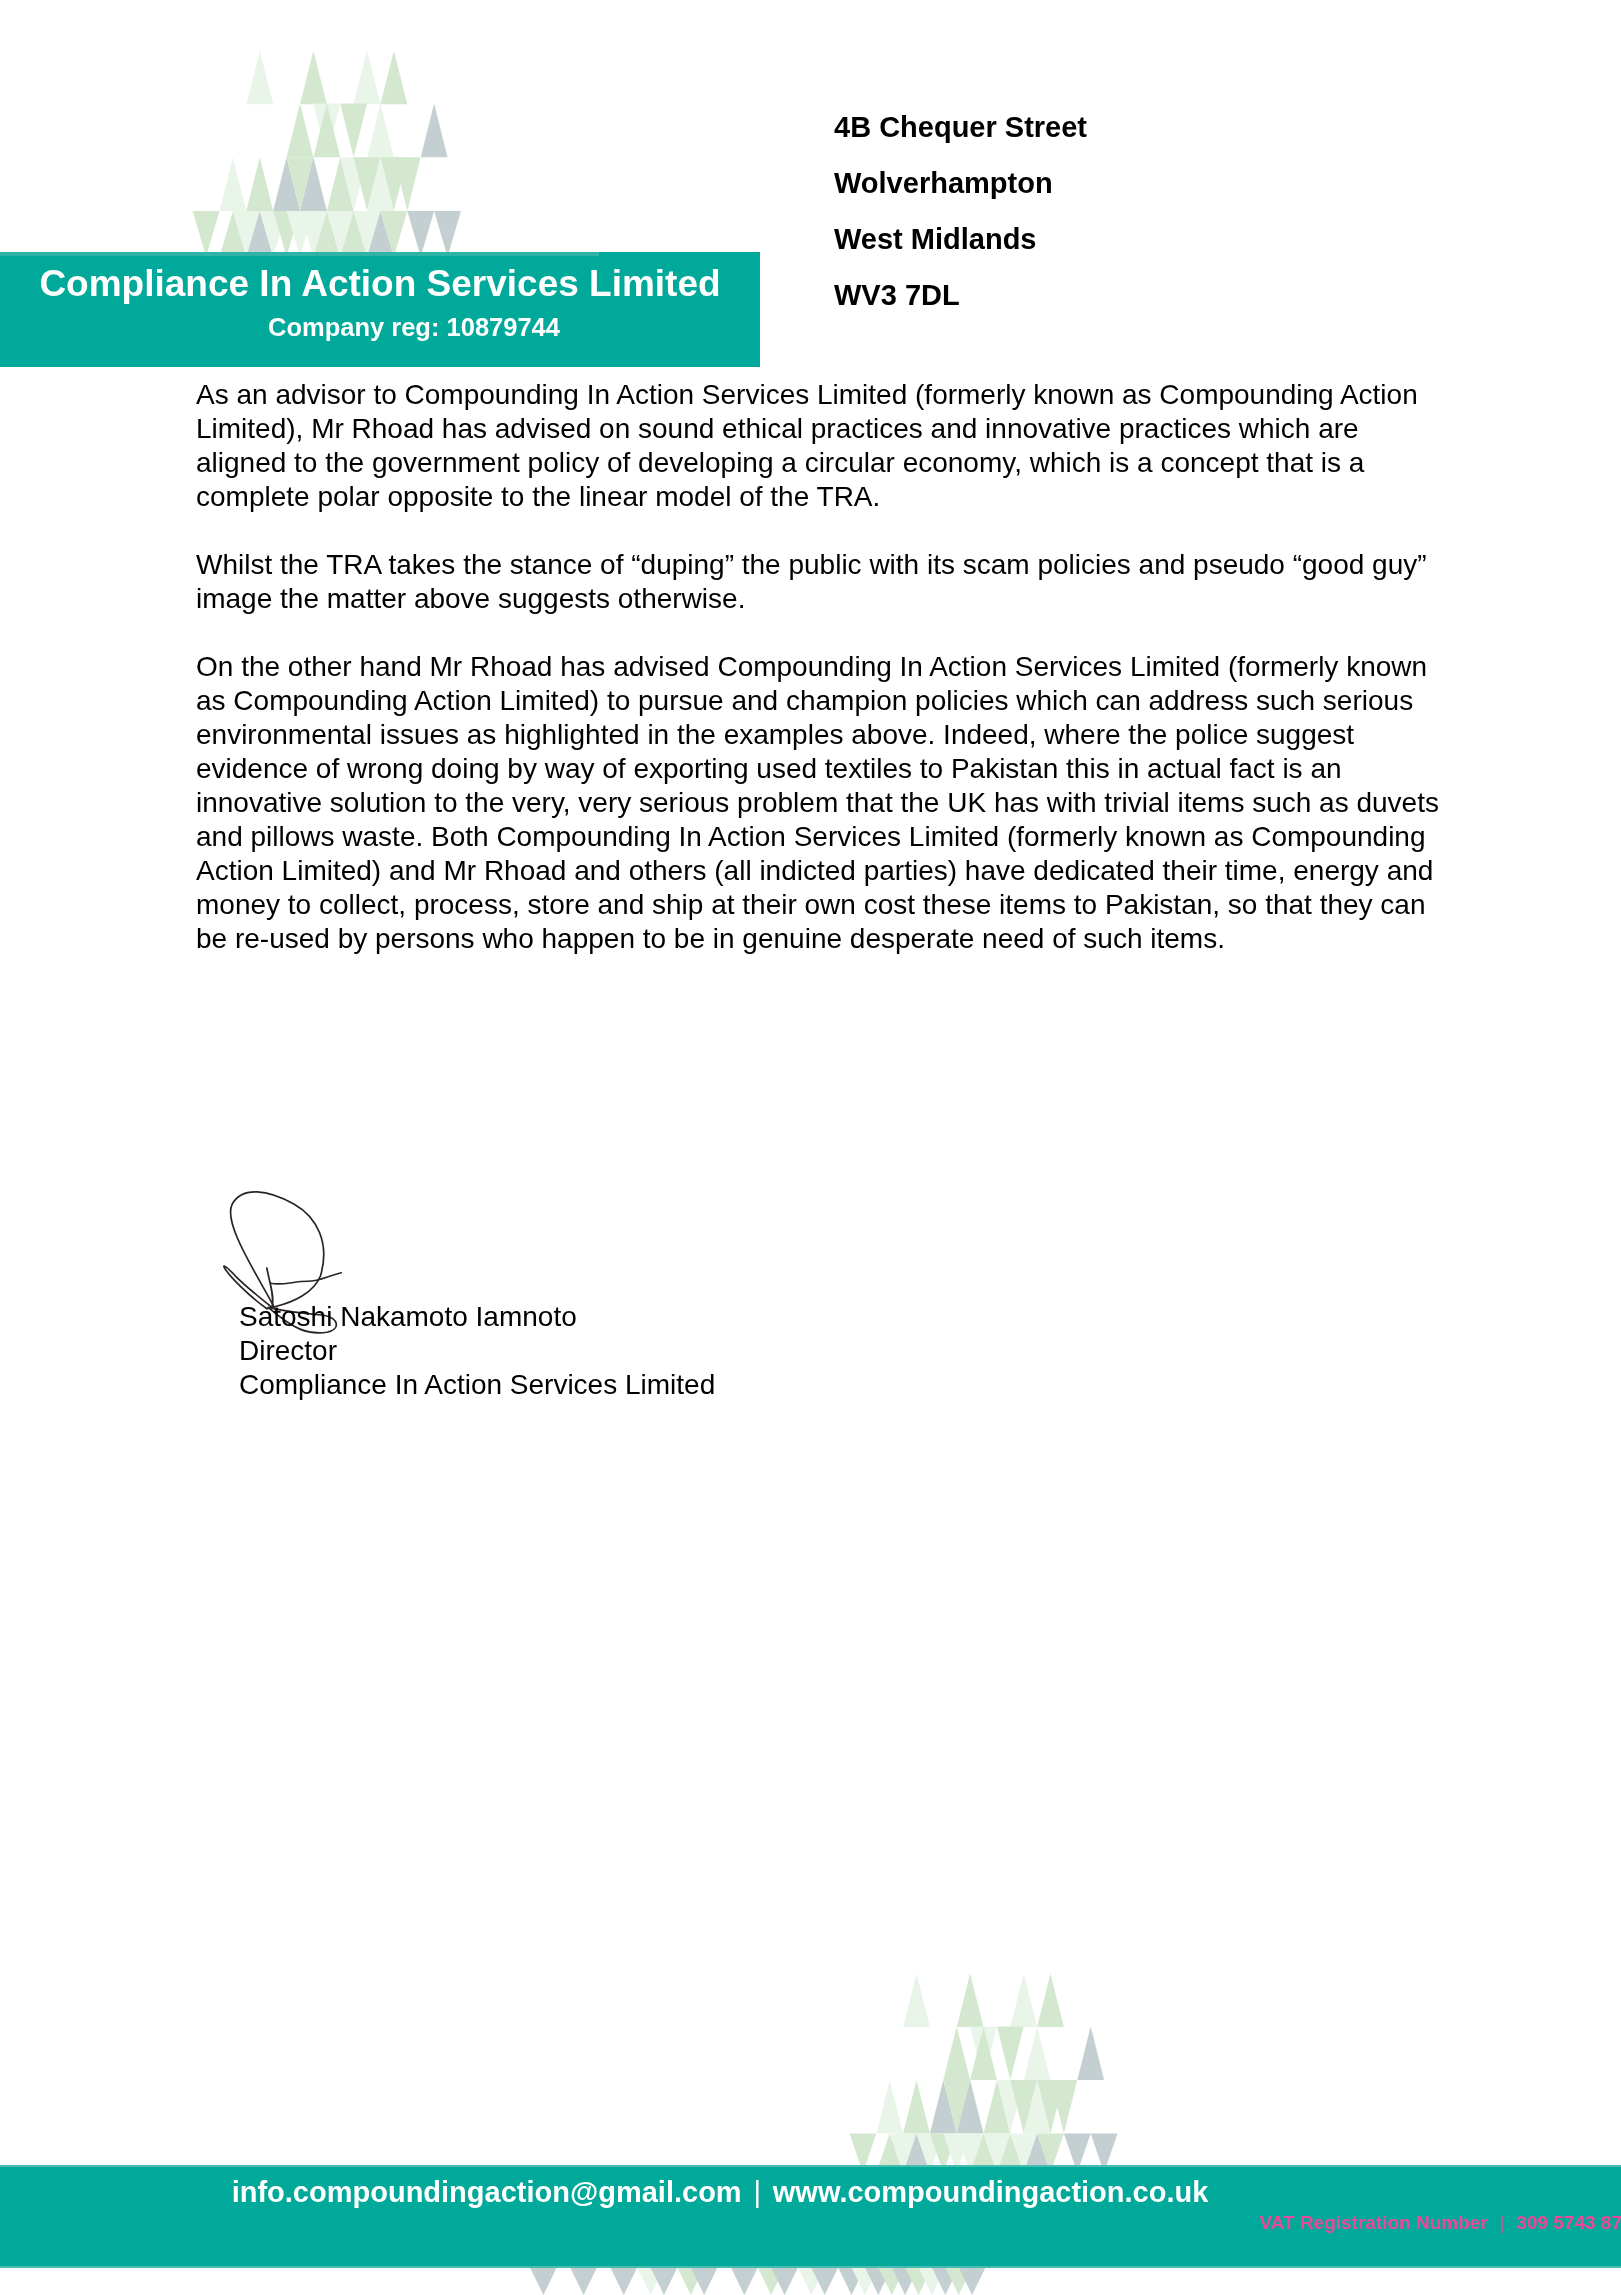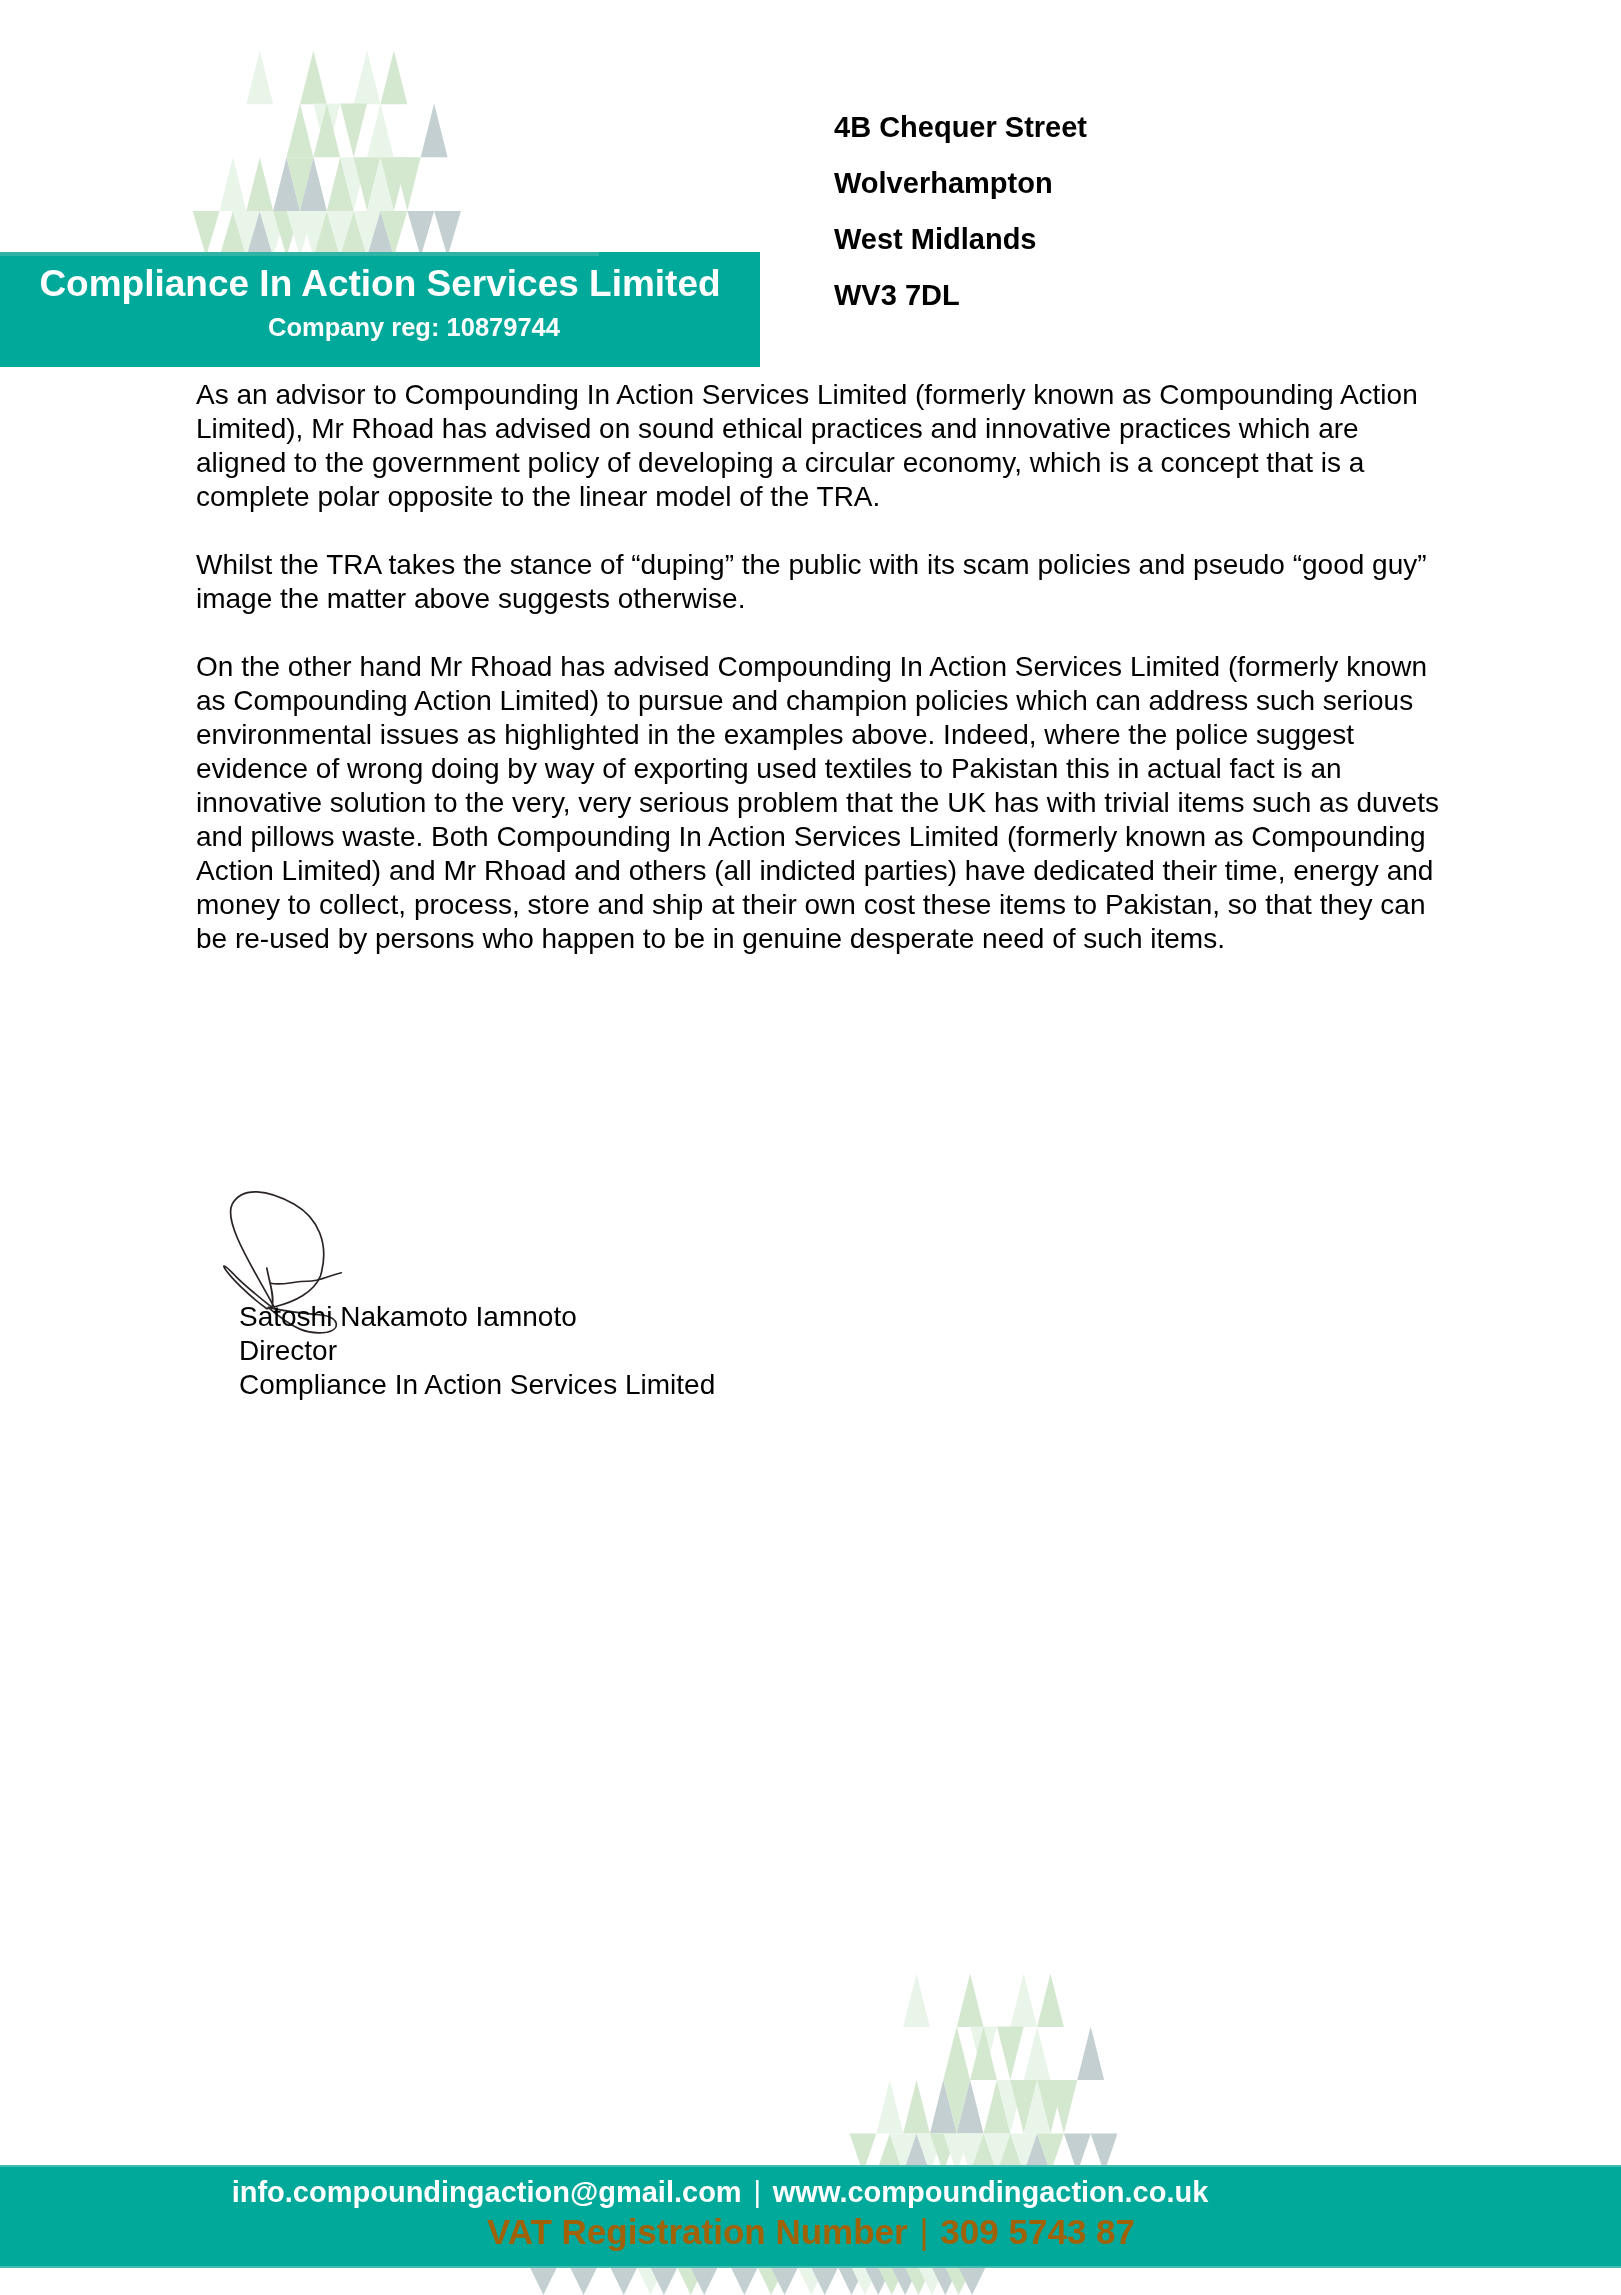--- a/index.html
+++ b/index.html
@@ -17,22 +17,22 @@
   .address div { white-space: nowrap; }
   .body-text { position: absolute; left: 196px; top: 378px; width: 1243px; font-size: 28px; line-height: 34px; }
   .body-text p { margin: 0 0 34px 0; }
   .closing { margin: 0; }
   .signature { position: absolute; left: 196px; top: 1178px; width: 275px; height: 183px; }
   .sign-block { position: absolute; left: 196px; top: 1300px; font-size: 28px; line-height: 34px; margin-left: 43px; }
   .footer-band { position: absolute; left: 0; top: 2165px; width: 1622px; height: 103px; background: #00a99a;
                  border-top: 2px solid #45bcb2; border-bottom: 2px solid #45bcb2; box-sizing: border-box; }
   .footer-line1 { position: absolute; left: 0; width: 1440px; top: 2176px; text-align: center; color: #fff;
                   font-weight: bold; font-size: 29px; }
-  .footer-line2 { position: absolute; left: 0; width: 1622px; top: 2212px; text-align: center; color: #a16207;
-                  font-weight: bold; font-size: 35px; }
+  .footer-line2 { position: absolute; left: 0; width: 1622px; top: 2212px; text-align: right; color: #ec4899;
+                  font-weight: bold; font-size: 19px; }
   .sep { padding: 0 11.8px; font-weight: normal; }
 </style>
 </head>
 <body>
 
 <svg id="pattern-top" xmlns="http://www.w3.org/2000/svg" viewBox="0 0 2479 600" width="1622" height="393">
     <polygon points="397,77 376.5,159 417.5,159" fill="#eaf5ea"></polygon>
     <polygon points="479,77 458.5,159 499.5,159" fill="#d4e8d0"></polygon>
     <polygon points="561,77 540.5,159 581.5,159" fill="#eaf5ea"></polygon>
     <polygon points="602,77 581.5,159 622.5,159" fill="#d4e8d0"></polygon>

